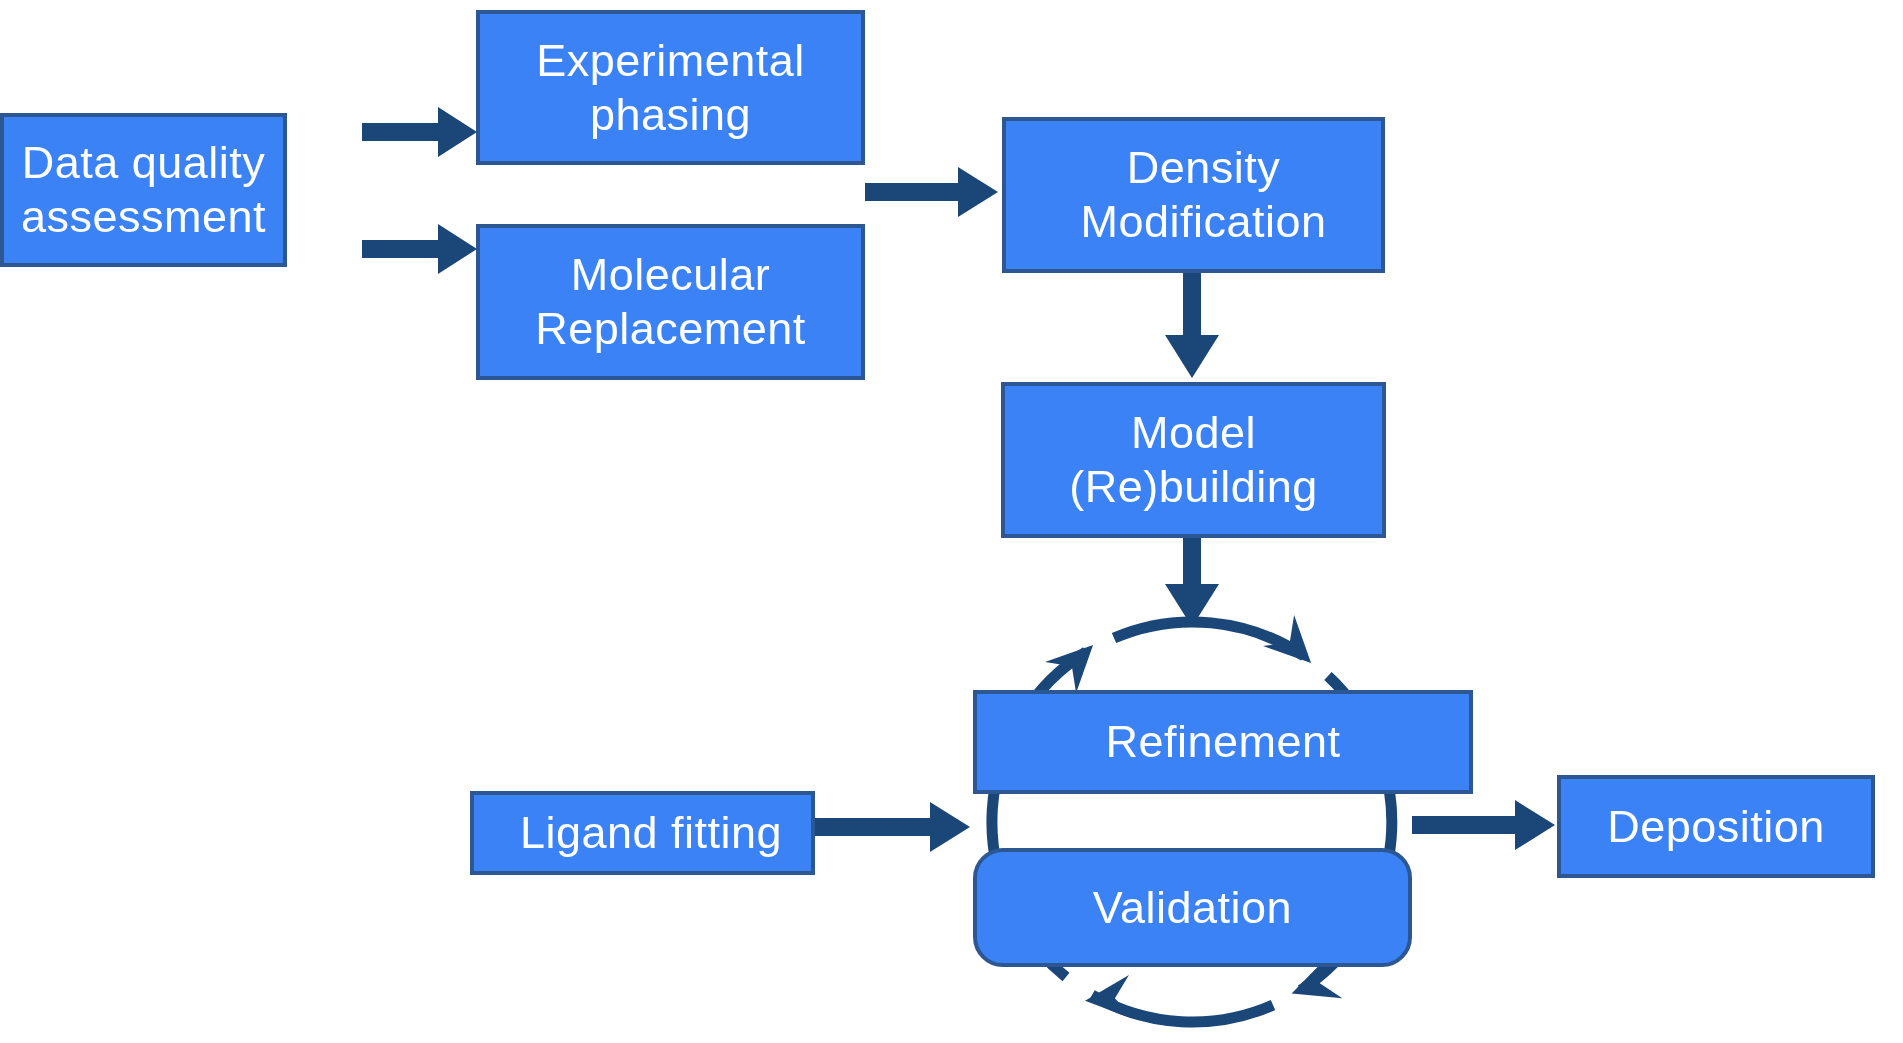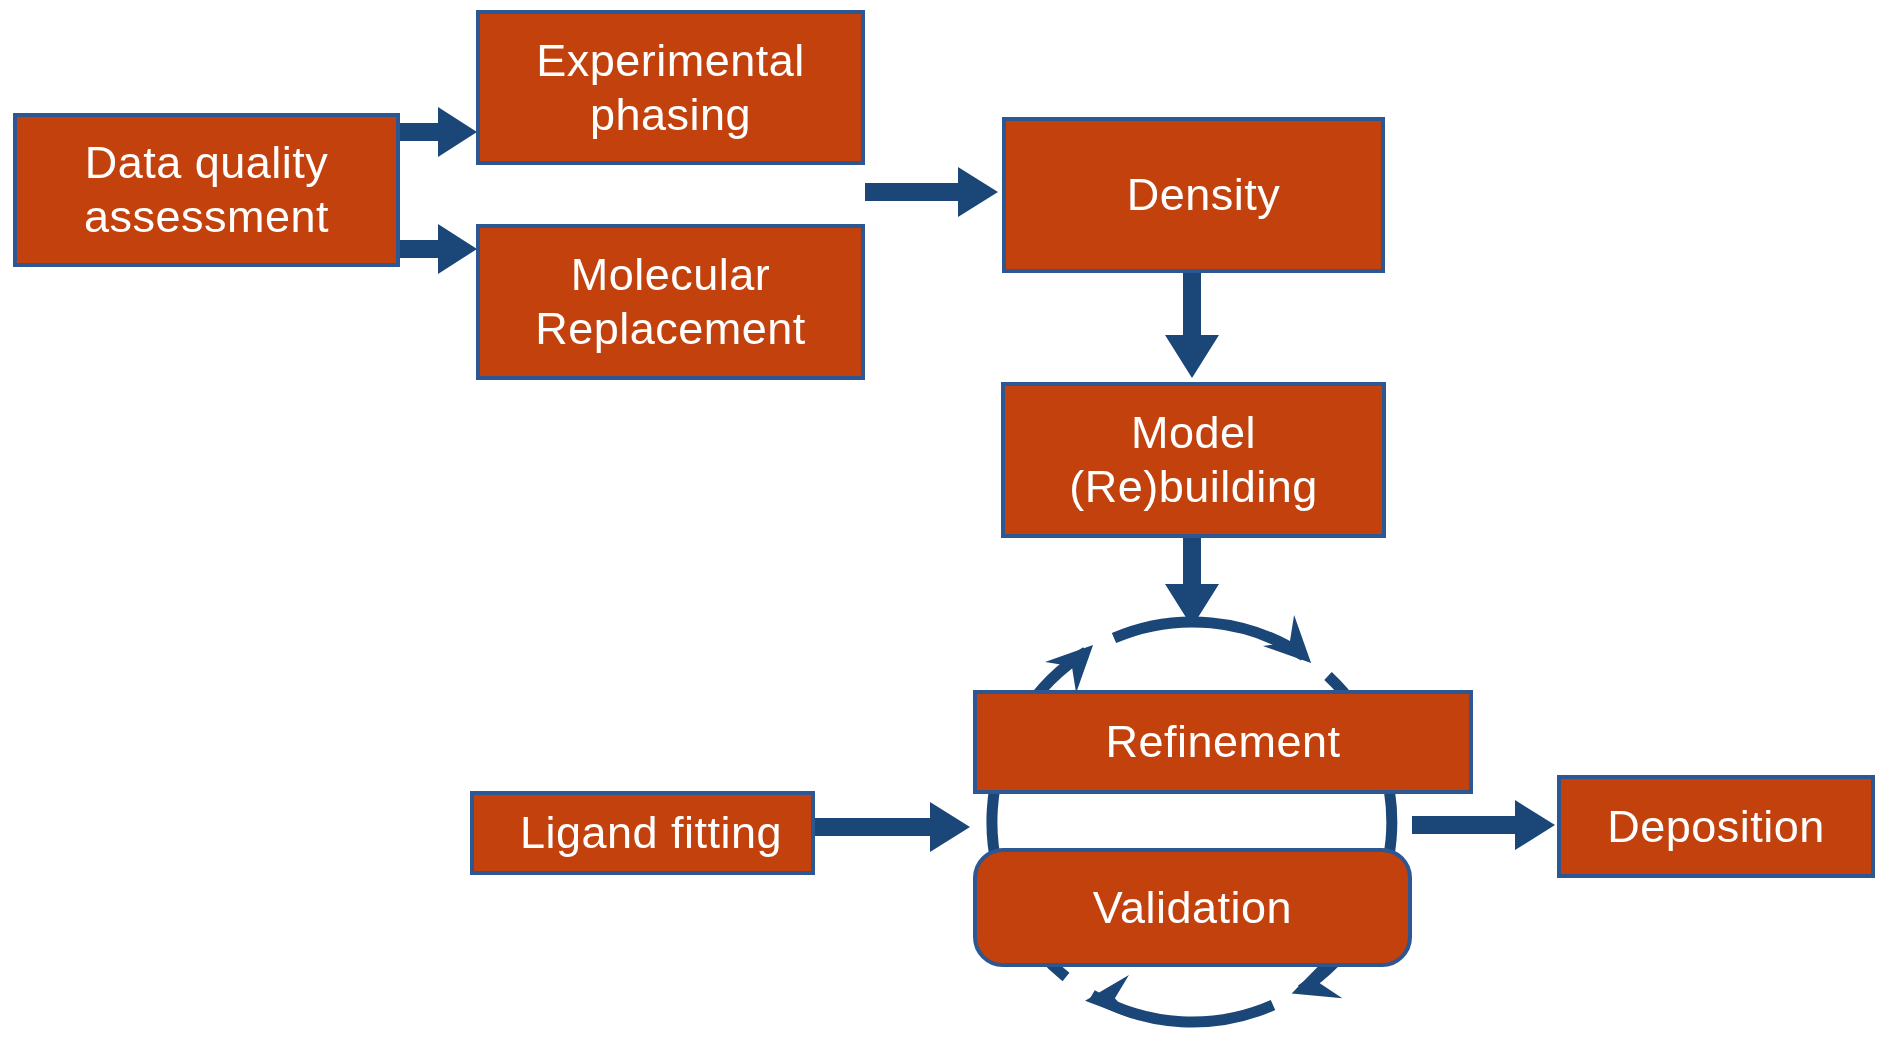--- a/index.html
+++ b/index.html
@@ -16,21 +16,21 @@
     left: 0; top: 0;
     z-index: 1;
   }
   .flow-arrow { fill: #1B4678; }
   .cycle-arc { stroke: #1B4678; stroke-width: 11; fill: none; }
   .cycle-head { fill: #1B4678; }
   .node {
     position: absolute;
     z-index: 2;
     box-sizing: border-box;
-    background: #c2410c;
+    background: #3b82f6;
     border: 4px solid #2C5792;
     color: #ffffff;
     display: flex;
     flex-direction: column;
     align-items: center;
     justify-content: center;
     text-align: center;
     font-size: 45px;
     line-height: 54px;
     letter-spacing: 0.5px;
@@ -56,37 +56,38 @@
     <path class="cycle-arc" d="M 1328 676 A 200 200 0 0 1 1301 990"></path>
     <path class="cycle-arc" d="M 1273 1005 A 200 200 0 0 1 1092 995"></path>
     <path class="cycle-arc" d="M 1066 977 A 200 200 0 0 1 1086 652"></path>
 
     <polygon class="cycle-head" points="-36,-22 10,0 -36,22 -20,0" transform="translate(1086,652) rotate(315)"></polygon>
     <polygon class="cycle-head" points="-36,-22 10,0 -36,22 -20,0" transform="translate(1304,656) rotate(45)"></polygon>
     <polygon class="cycle-head" points="-36,-22 10,0 -36,22 -20,0" transform="translate(1301,990) rotate(160)"></polygon>
     <polygon class="cycle-head" points="-36,-22 10,0 -36,22 -20,0" transform="translate(1095,1000) rotate(175)"></polygon>
   </svg>
 
-  <div class="node" style="left:13px; top:113px; width:387px; height:154px;">
+  <div class="node" style="left:0; top:113px; width:287px; height:154px;">
     <span class="line">Data quality</span>
     <span class="line">assessment</span>
   </div>
 
   <div class="node" style="left:476px; top:10px; width:389px; height:155px;">
     <span class="line">Experimental</span>
     <span class="line">phasing</span>
   </div>
 
   <div class="node" style="left:476px; top:224px; width:389px; height:156px;">
     <span class="line">Molecular</span>
     <span class="line">Replacement</span>
   </div>
 
   <div class="node" style="left:1002px; top:117px; width:383px; height:156px;padding-left:20px;">
     <span class="line">Density</span>
+    <span class="line">Modification</span>
   </div>
 
   <div class="node" style="left:1001px; top:382px; width:385px; height:156px;">
     <span class="line">Model</span>
     <span class="line">(Re)building</span>
   </div>
 
   <div class="node" style="left:973px; top:690px; width:500px; height:104px;">
     <span class="line">Refinement</span>
   </div>

